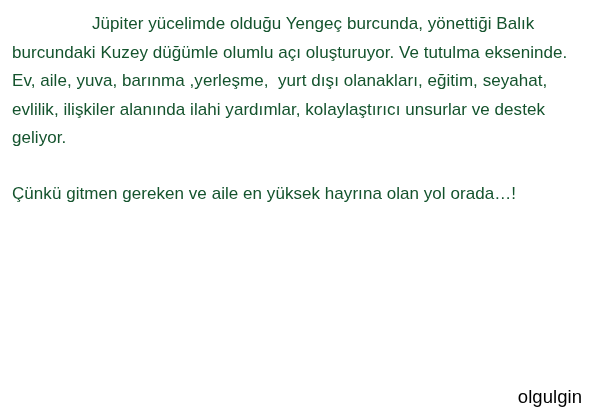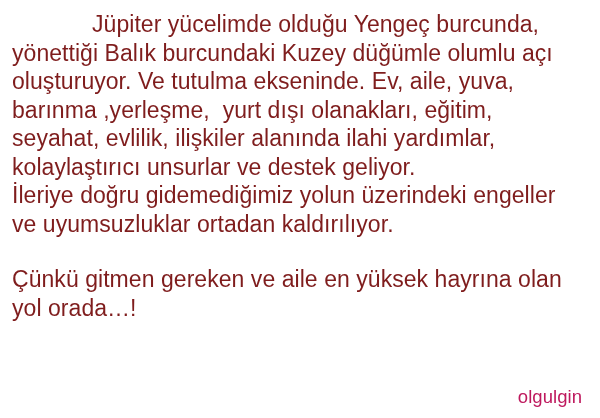--- a/index.html
+++ b/index.html
@@ -15,54 +15,53 @@
   }
   .page {
     position: relative;
     width: 600px;
     height: 418px;
     background: #ffffff;
     box-sizing: border-box;
     padding: 10px 14px 0 12px;
   }
   .text-body {
-    color: #7f1d1d;
-    font-size: 23px;
+    color: #14532d;
+    font-size: 17px;
     line-height: 28.5px;
     letter-spacing: 0.05px;
     text-align: left;
   }
   .para {
     margin: 0;
     white-space: pre-wrap;
   }
   .para.indent {
     text-indent: 80px;
   }
   .para-gap {
     height: 27px;
   }
   .signature-wrap {
     position: absolute;
     right: 18px;
     bottom: 8px;
   }
   .signature {
-    color: #be185d;
+    color: #000000;
     font-size: 18.5px;
     line-height: 26px;
     letter-spacing: 0.05px;
   }
 </style>
 </head>
 <body>
 
 <div class="page">
   <div class="text-body">
     <p class="para indent">Jüpiter yücelimde olduğu Yengeç burcunda, yönettiği Balık burcundaki Kuzey düğümle olumlu açı oluşturuyor. Ve tutulma ekseninde. Ev, aile, yuva, barınma ,yerleşme,  yurt dışı olanakları, eğitim, seyahat, evlilik, ilişkiler alanında ilahi yardımlar, kolaylaştırıcı unsurlar ve destek geliyor.</p>
-    <p class="para">İleriye doğru gidemediğimiz yolun üzerindeki engeller ve uyumsuzluklar ortadan kaldırılıyor.</p>
     <div class="para-gap"></div>
     <p class="para">Çünkü gitmen gereken ve aile en yüksek hayrına olan yol orada…!</p>
   </div>
   <div class="signature-wrap">
     <span class="signature">olgulgin</span>
   </div>
 </div>
 
 </body></html>

